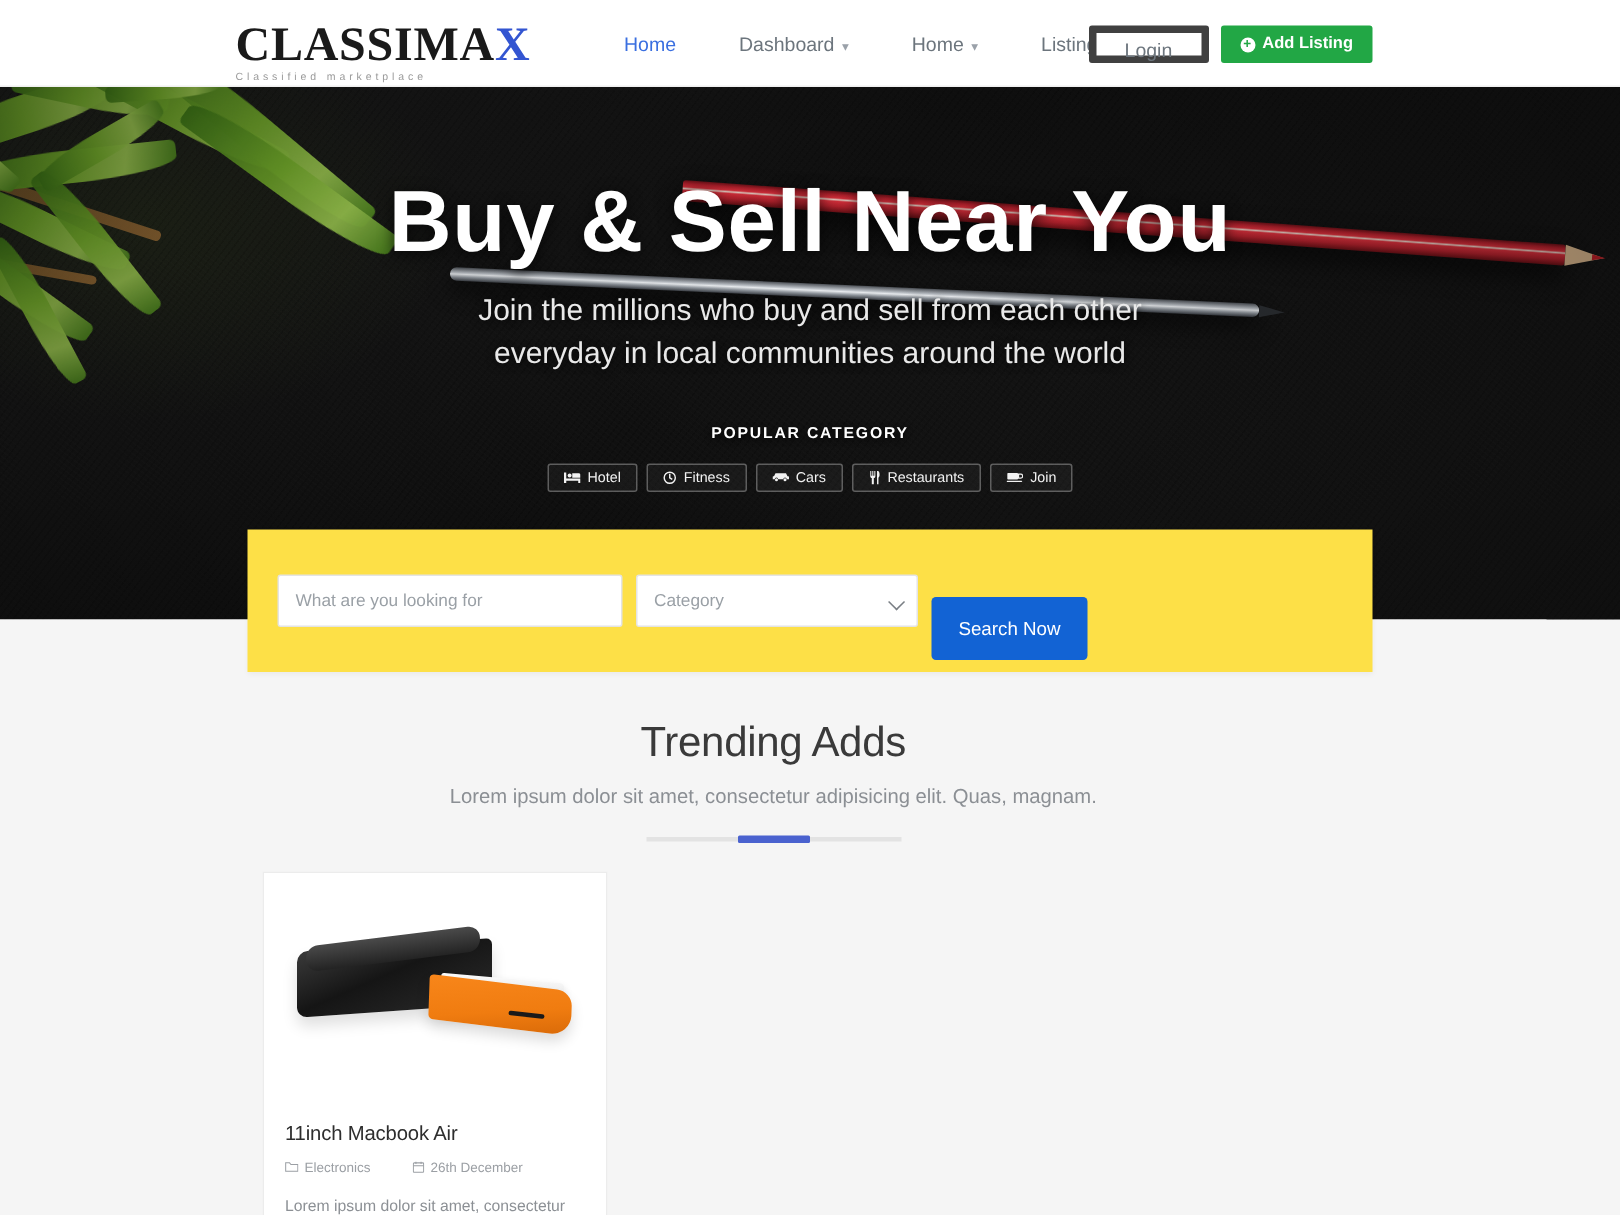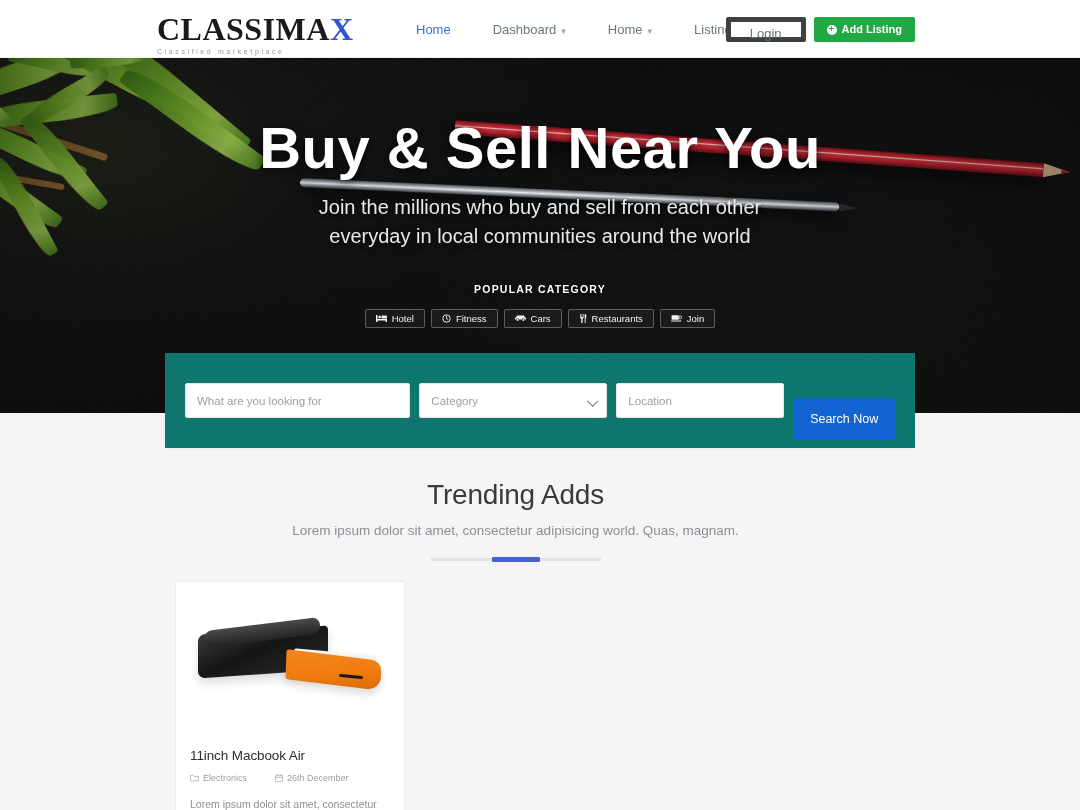--- a/index.html
+++ b/index.html
@@ -269,21 +269,21 @@
   }
   .cat-pill svg { display: block; }
 
   
   .search-wrap {
     position: absolute;
     left: 165px;
     top: 353px;
     width: 750px;
     height: 95px;
-    background: #0f766e;
+    background: #fde047;
     z-index: 20;
     display: flex;
     align-items: center;
     box-shadow: 0 1px 4px rgba(0,0,0,.05);
   }
   .search-inner {
     display: flex;
     gap: 9px;
     padding: 0 20px;
     width: 100%;
@@ -610,28 +610,27 @@
 </section>
 
 <div class="search-wrap">
   <div class="search-inner">
     <input class="sf sf-keyword" type="text" placeholder="What are you looking for" style="">
     <div class="sf-cat-wrap">
       <select class="sf sf-category">
         <option>Category</option>
       </select>
     </div>
-    <input class="sf sf-location" type="text" placeholder="Location" style="">
     <button class="btn-search">Search Now</button>
   </div>
 </div>
 
 <section class="trending">
   <h2 class="trend-title">Trending Adds</h2>
-  <p class="trend-sub">Lorem ipsum dolor sit amet, consectetur adipisicing world. Quas, magnam.</p>
+  <p class="trend-sub">Lorem ipsum dolor sit amet, consectetur adipisicing elit. Quas, magnam.</p>
   <div class="divider"></div>
 
   <div class="card-grid">
     <div class="card">
       <div class="card-media">
         <div class="papers"></div>
         <div class="sleeve-inner"></div>
         <div class="sleeve-body"></div>
         <div class="sleeve-top"></div>
         <div class="laptop"></div>

